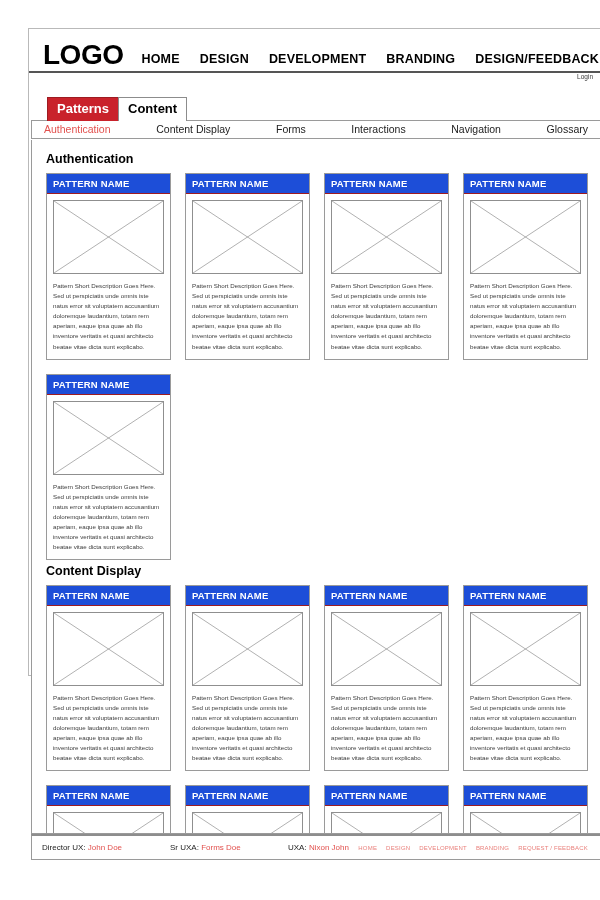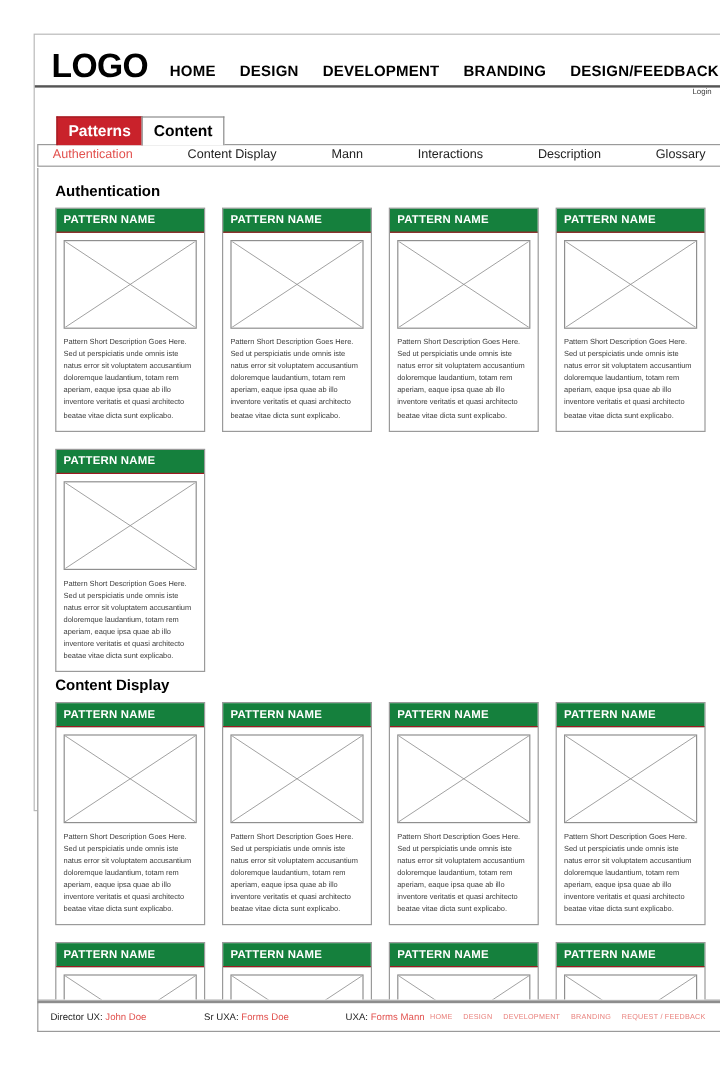--- a/index.html
+++ b/index.html
@@ -134,21 +134,21 @@
     padding: 0 0 0 14px;
     width: 100%;
   }
   .card {
     width: 125px;
     border: 1px solid #9a9a9a;
     background: #ffffff;
     flex: 0 0 auto;
   }
   .card-header {
-    background: #15803d;
+    background: #1d4ed8;
     color: #ffffff;
     font-size: 9.5px;
     font-weight: bold;
     letter-spacing: 0.2px;
     padding: 4px 5px 4px 6px;
     border-bottom: 1px solid #9d1b22;
   }
   .card-body { padding: 6px 6px 7px 6px; }
   .thumb {
     width: 100%;
@@ -222,23 +222,23 @@
   </div>
 
   <div id="tab-area">
     <div id="primary-tabs">
         <div class="ptab active">Patterns</div>
         <div class="ptab">Content</div>
       </div>
     <div id="subnav-bar">
         <div class="subnav-item active">Authentication</div>
         <div class="subnav-item">Content Display</div>
-        <div class="subnav-item">Mann</div>
+        <div class="subnav-item">Forms</div>
         <div class="subnav-item">Interactions</div>
-        <div class="subnav-item">Description</div>
+        <div class="subnav-item">Navigation</div>
         <div class="subnav-item">Glossary</div>
       </div>
   </div>
 
   <div id="content-panel">
       <div class="section-title">Authentication</div>
       <div class="card-grid">
         <div class="card">
           <div class="card-header">PATTERN NAME</div>
           <div class="card-body">
@@ -393,21 +393,21 @@
               </svg>
             </div>
           </div>
         </div>
       </div>
     </div>
 
   <div id="footer">
     <div class="credit" id="credit-1"><span>Director UX:</span> <span class="name">John Doe</span></div>
     <div class="credit" id="credit-2"><span>Sr UXA:</span> <span class="name">Forms Doe</span></div>
-    <div class="credit" id="credit-3"><span>UXA:</span> <span class="name">Forms Mann</span></div>
+    <div class="credit" id="credit-3"><span>UXA:</span> <span class="name">Nixon John</span></div>
     <div id="footer-nav">
         <div class="footer-link">HOME</div>
         <div class="footer-link">DESIGN</div>
         <div class="footer-link">DEVELOPMENT</div>
         <div class="footer-link">BRANDING</div>
         <div class="footer-link">REQUEST / FEEDBACK</div>
       </div>
   </div>
 
 </div>

